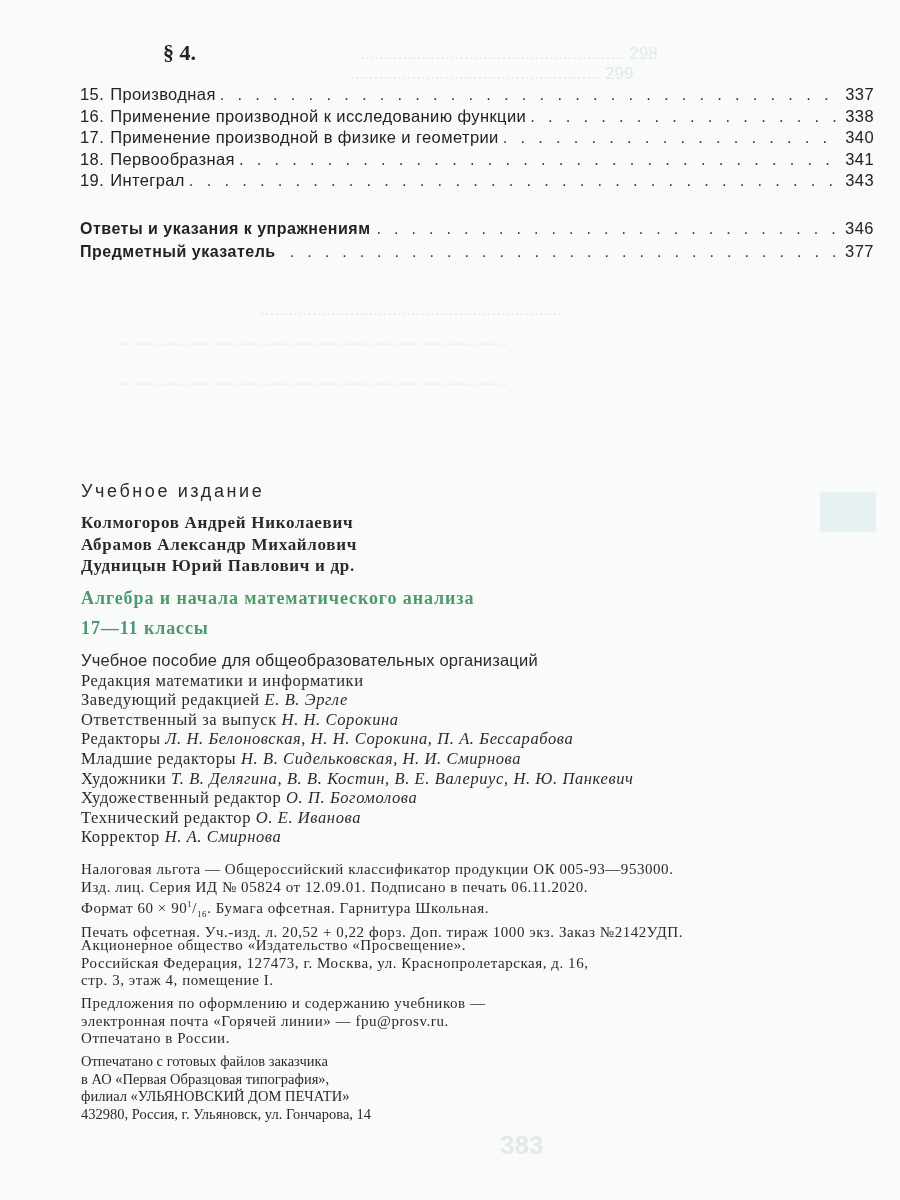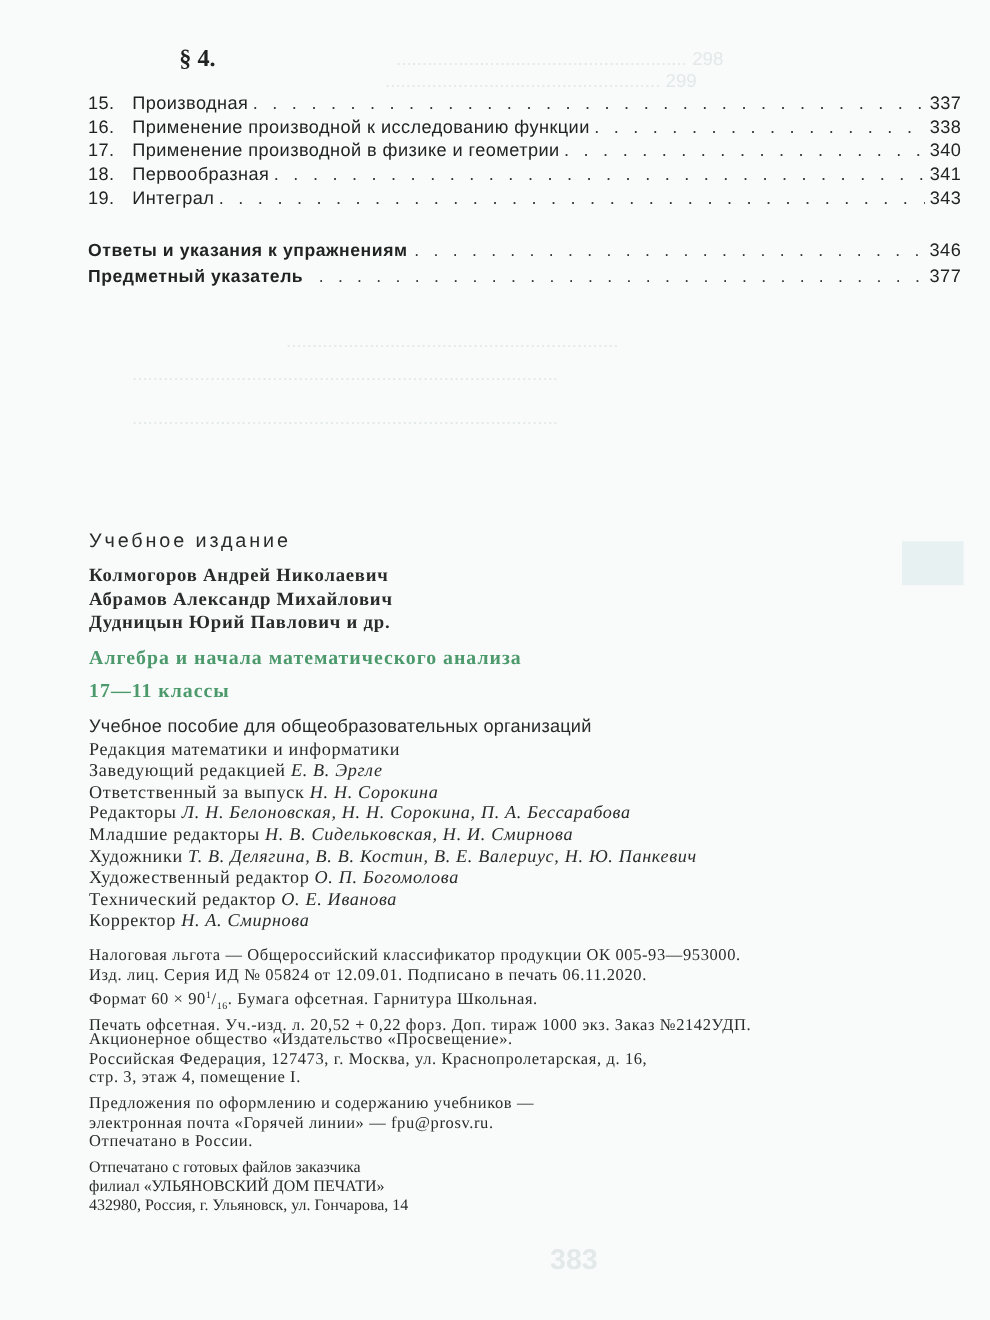--- a/index.html
+++ b/index.html
@@ -57,21 +57,21 @@
       font-family: "Liberation Sans", sans-serif;
       font-size: 16.5px;
       color: #222;
     }
     .toc-row {
       display: flex;
       align-items: baseline;
       height: 21.5px;
       letter-spacing: 0.4px;
     }
-    .toc-row .num { margin-right: 16px; }
+    .toc-row .num { margin-right: 6px; }
     .toc-row .leader {
       flex: 1;
       overflow: hidden;
       white-space: nowrap;
       margin: 0 4px;
       letter-spacing: 4.3px;
       color: #333;
     }
     .toc-row .leader::after {
       content: ". . . . . . . . . . . . . . . . . . . . . . . . . . . . . . . . . . . . . . . . . . . . . . . . . . . . . . . . . . . . . . . . . . . . . . . . . . . . . . . .";
@@ -275,17 +275,18 @@
 
   <div class="info-block" style="top:995px;">
     <div>Предложения по оформлению и содержанию учебников —</div>
     <div>электронная почта «Горячей линии» — fpu@prosv.ru.</div>
   </div>
 
   <div class="info-block" style="top:1030px;">Отпечатано в России.</div>
 
   <div class="printer">
     <div>Отпечатано с готовых файлов заказчика</div>
+    <div>в АО «Первая Образцовая типография»,</div>
     <div>филиал «УЛЬЯНОВСКИЙ ДОМ ПЕЧАТИ»</div>
     <div>432980, Россия, г. Ульяновск, ул. Гончарова, 14</div>
   </div>
 
 </div>
 
 </body></html>

